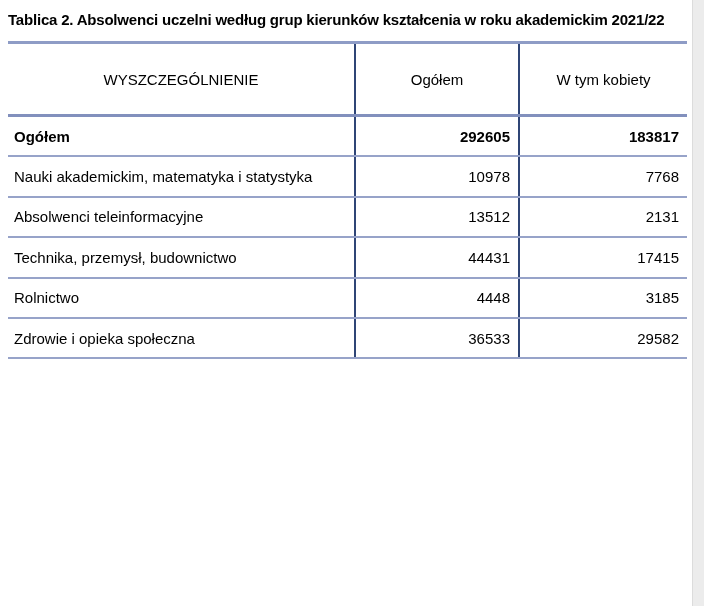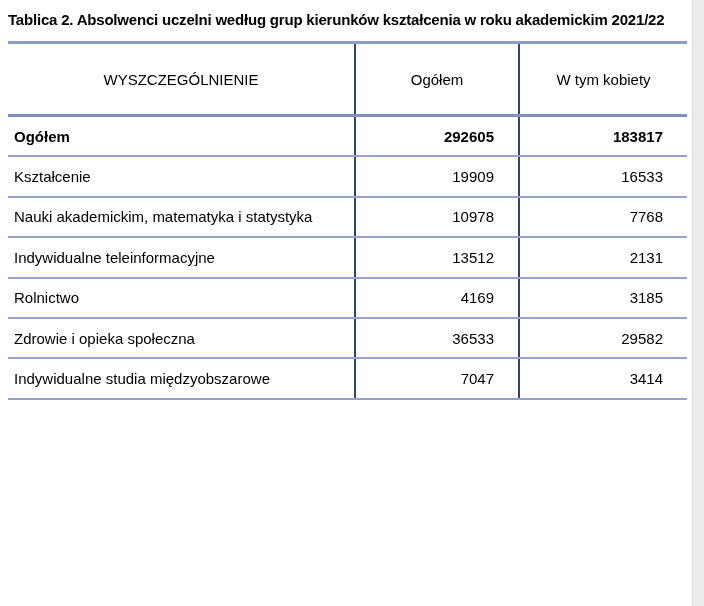--- a/index.html
+++ b/index.html
@@ -58,21 +58,21 @@
     vertical-align: middle;
     border-bottom: 2px solid #97a3c9;
     padding: 0;
   }
   td.cell-label {
     text-align: left;
     padding-left: 6px;
   }
   td.cell-num {
     text-align: right;
-    padding-right: 24px;
+    padding-right: 8px;
   }
   tr.bold td {
     font-weight: 700;
   }
   .page-edge {
     position: absolute;
     top: 0;
     right: 0;
     width: 11px;
     height: 606px;
@@ -99,46 +99,41 @@
         <th class="v-div">W tym kobiety</th>
       </tr>
     </thead>
     <tbody>
         <tr class="bold">
           <td class="cell-label">Ogółem</td>
           <td class="cell-num v-div">292605</td>
           <td class="cell-num v-div">183817</td>
         </tr>
         <tr>
-          <td class="cell-label">Kształcenie</td>
-          <td class="cell-num v-div">19909</td>
-          <td class="cell-num v-div">16533</td>
-        </tr>
-        <tr>
           <td class="cell-label">Nauki akademickim, matematyka i statystyka</td>
           <td class="cell-num v-div">10978</td>
           <td class="cell-num v-div">7768</td>
         </tr>
         <tr>
-          <td class="cell-label">Indywidualne teleinformacyjne</td>
+          <td class="cell-label">Absolwenci teleinformacyjne</td>
           <td class="cell-num v-div">13512</td>
           <td class="cell-num v-div">2131</td>
         </tr>
         <tr>
+          <td class="cell-label">Technika, przemysł, budownictwo</td>
+          <td class="cell-num v-div">44431</td>
+          <td class="cell-num v-div">17415</td>
+        </tr>
+        <tr>
           <td class="cell-label">Rolnictwo</td>
-          <td class="cell-num v-div">4169</td>
+          <td class="cell-num v-div">4448</td>
           <td class="cell-num v-div">3185</td>
         </tr>
         <tr>
           <td class="cell-label">Zdrowie i opieka społeczna</td>
           <td class="cell-num v-div">36533</td>
           <td class="cell-num v-div">29582</td>
-        </tr>
-        <tr>
-          <td class="cell-label">Indywidualne studia międzyobszarowe</td>
-          <td class="cell-num v-div">7047</td>
-          <td class="cell-num v-div">3414</td>
         </tr>
       </tbody>
   </table>
 </div>
 
 <div class="page-edge"></div>
 
 </body></html>

